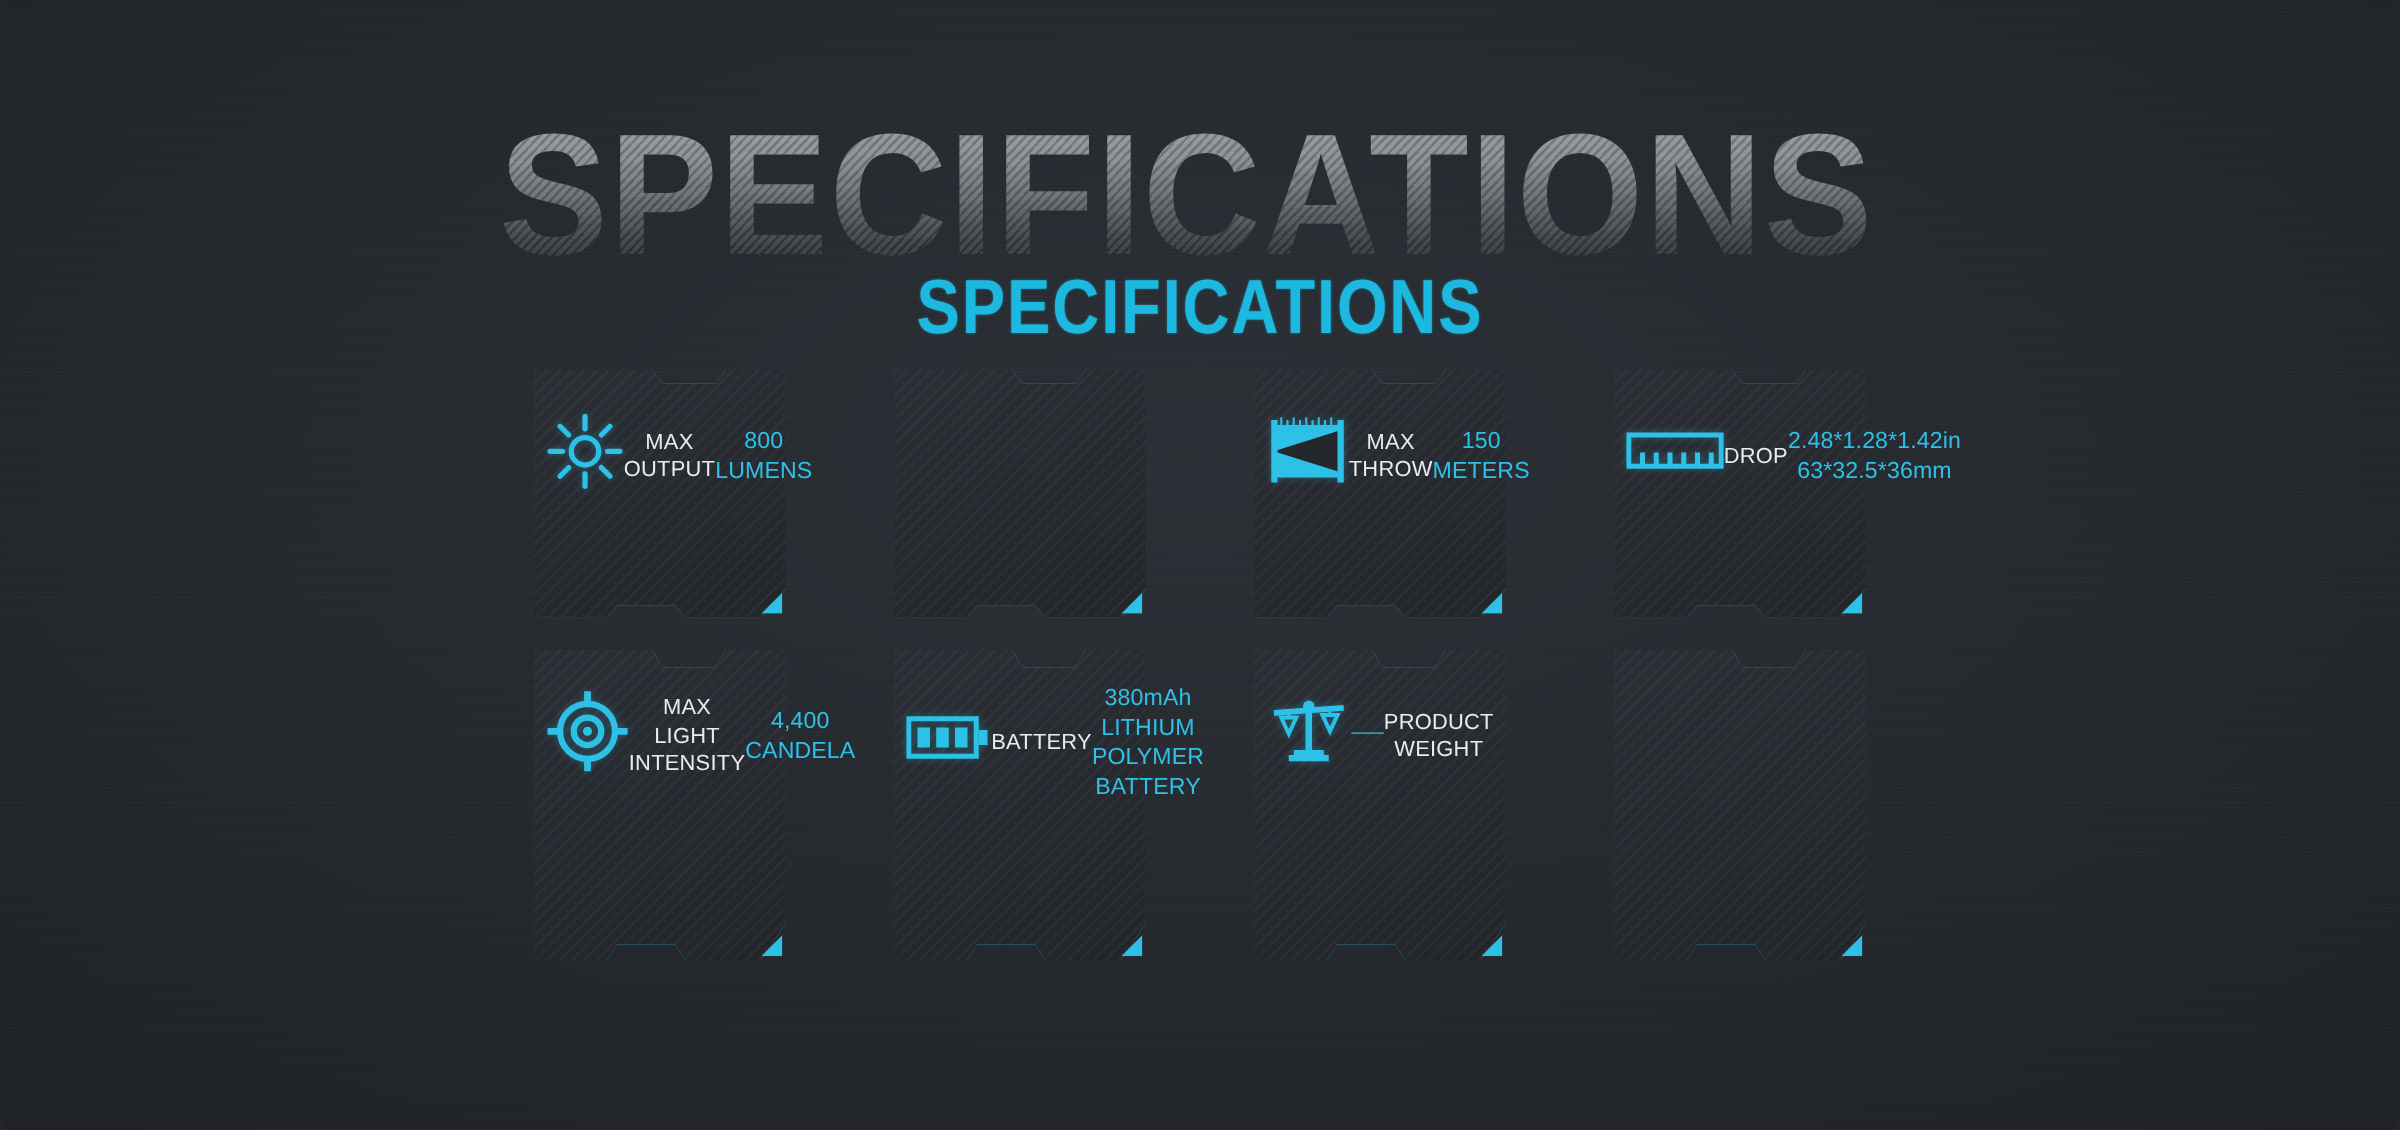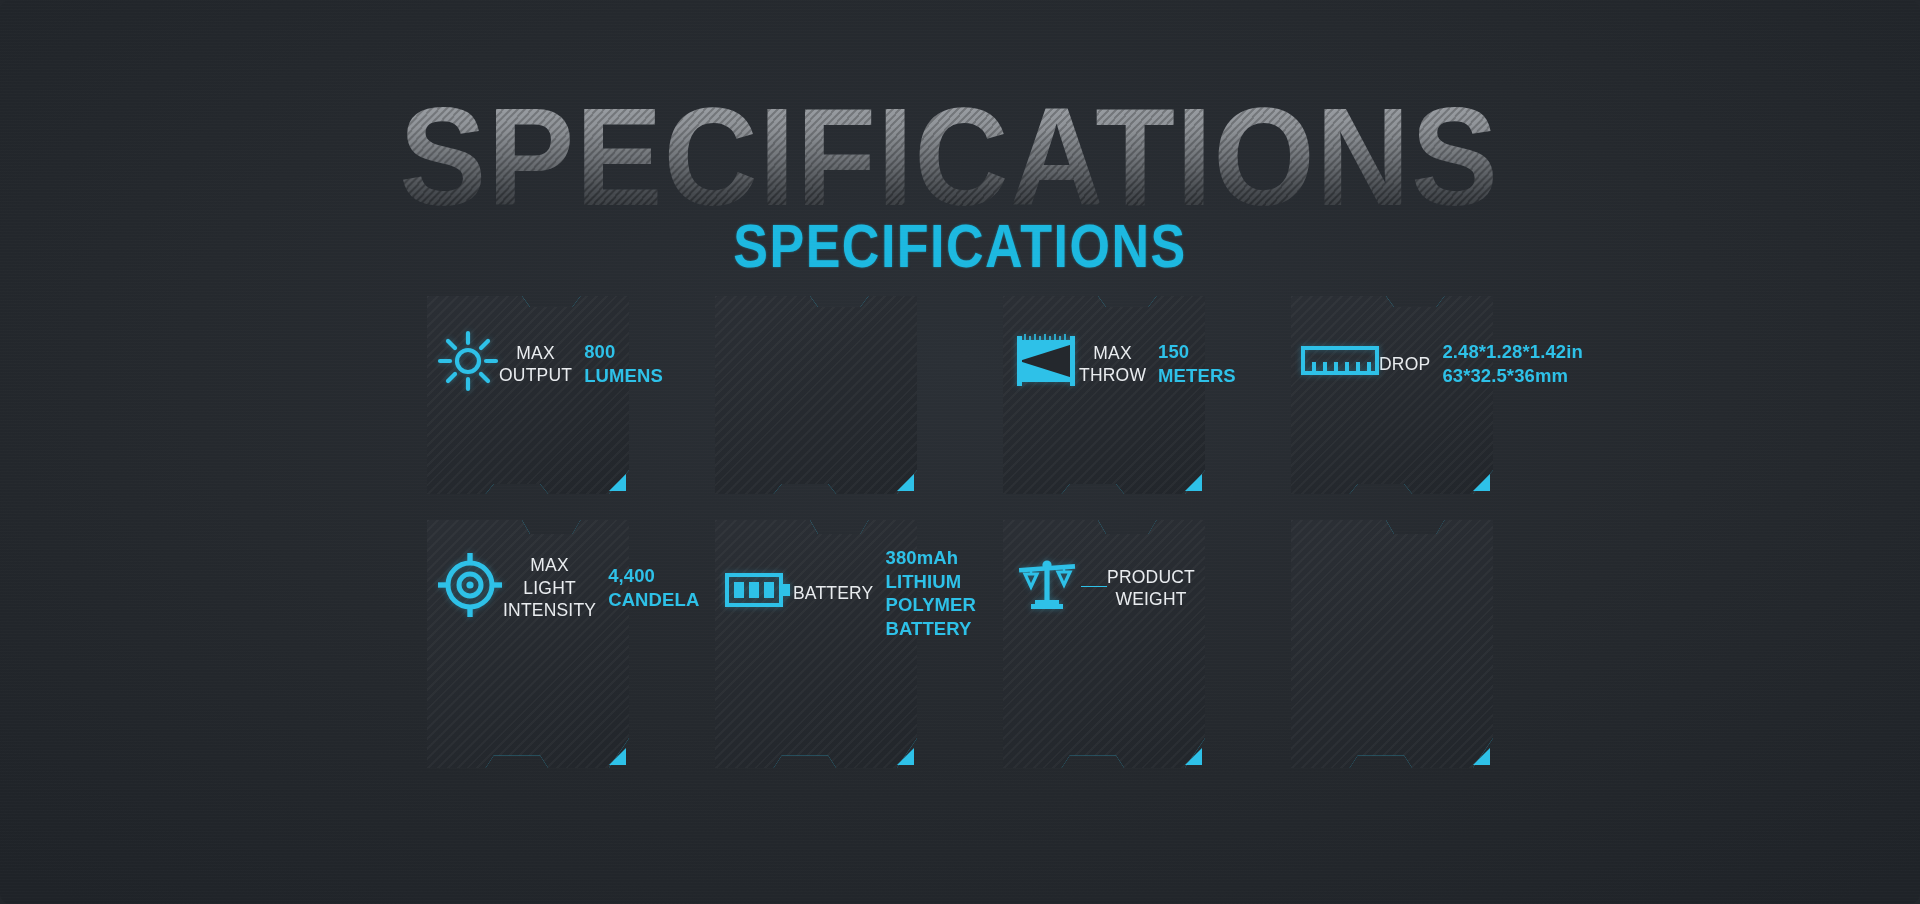--- a/index.html
+++ b/index.html
@@ -191,25 +191,25 @@
     color:#e9ecef;
     font-size:17.5px;
     line-height:1.28;
     text-align:center;
     letter-spacing:.2px;
     white-space:pre-line;
   }
   .value {
     color:#2ec1e8;
     font-size:18.5px;
-    font-weight:bold;
+    font-weight:normal;
     line-height:1.28;
+    text-align:center;
     letter-spacing:.1px;
     white-space:pre-line;
-    margin-left:12px;
   }
 
   
   .card.tall-a  { min-height:198px; }
   .card.tall-b  { min-height:248px; }
 </style>
 </head>
 <body>
 
 <div id="stage">

